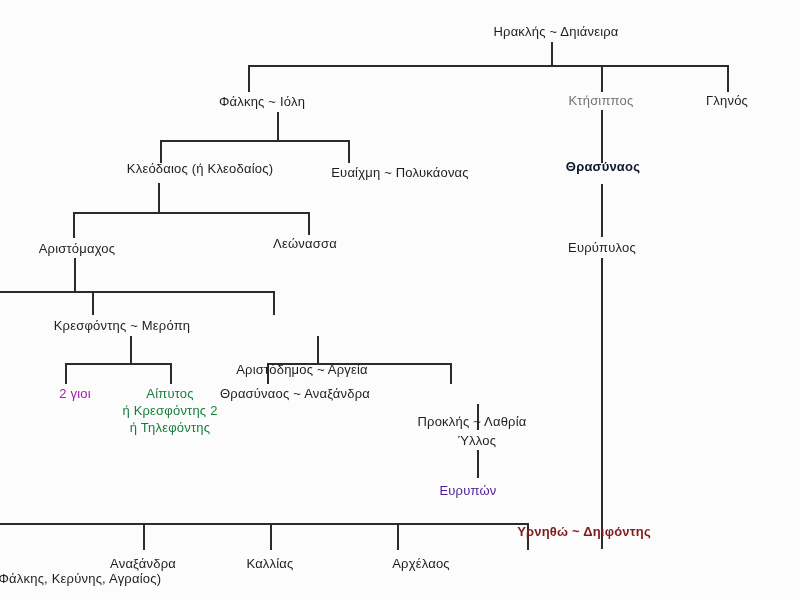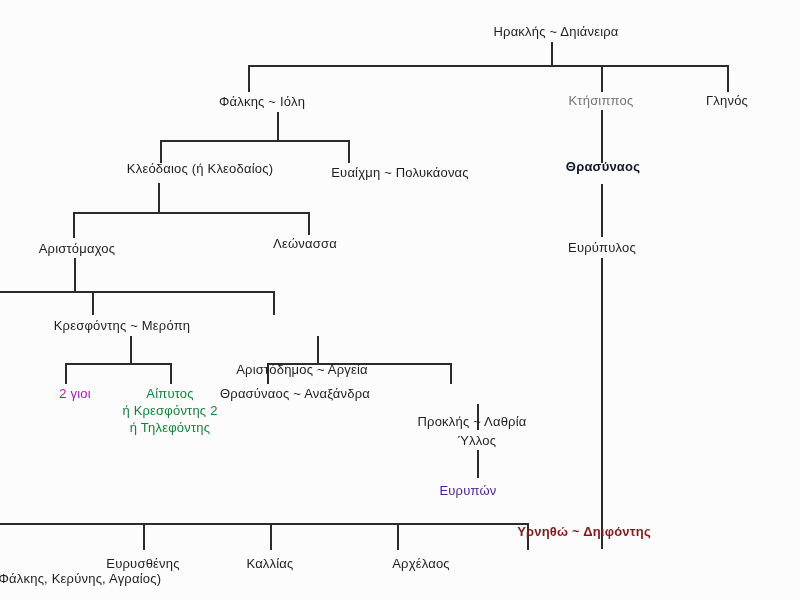--- a/index.html
+++ b/index.html
@@ -88,19 +88,19 @@
       <div class="node" style="left: 122px; top: 325px; color: rgb(30, 30, 30);">Κρεσφόντης ~ Μερόπη</div>
       <div class="node" style="left: 75px; top: 393px; color: #a21caf;">2 γιοι</div>
       <div class="node" style="left: 302px; top: 325px; color: rgb(30, 30, 30); margin-top: 44px;">Αριστόδημος ~ Αργεία</div>
       <div class="node" style="left: 170px; top: 410px; color: #15803d;">Αίπυτος
 ή Κρεσφόντης 2
 ή Τηλεφόντης</div>
       <div class="node" style="left: 295px; top: 393px; color: rgb(30, 30, 30);">Θρασύναος ~ Αναξάνδρα</div>
       <div class="node" style="left: 472px; top: 393px; color: rgb(30, 30, 30); margin-top: 28px;">Προκλής ~ Λαθρία</div>
       <div class="node" style="left: 477px; top: 440px; color: rgb(30, 30, 30);">Ύλλος</div>
       <div class="node" style="left: 468px; top: 490px; color: #4c1d95;">Ευρυπών</div>
-      <div class="node" style="left: 143px; top: 563px; color: rgb(30, 30, 30);">Ευρυσθένης</div>
+      <div class="node" style="left: 143px; top: 563px; color: rgb(30, 30, 30);">Αναξάνδρα</div>
       <div class="node" style="left: 270px; top: 563px; color: rgb(30, 30, 30);">Καλλίας</div>
       <div class="node" style="left: 397px; top: 563px; color: rgb(30, 30, 30); margin-left: 24px;">Αρχέλαος</div>
       <div class="node" style="left: 584px; top: 531px; color: #7f1d1d; font-weight: bold;">Υρνηθώ ~ Δηιφόντης</div>
       <div class="node left-align" style="left: -6px; top: 578px; color: rgb(30, 30, 30);">(Φάλκης, Κερύνης, Αγραίος)</div>
     </div>
 </div>
 
 </body></html>

